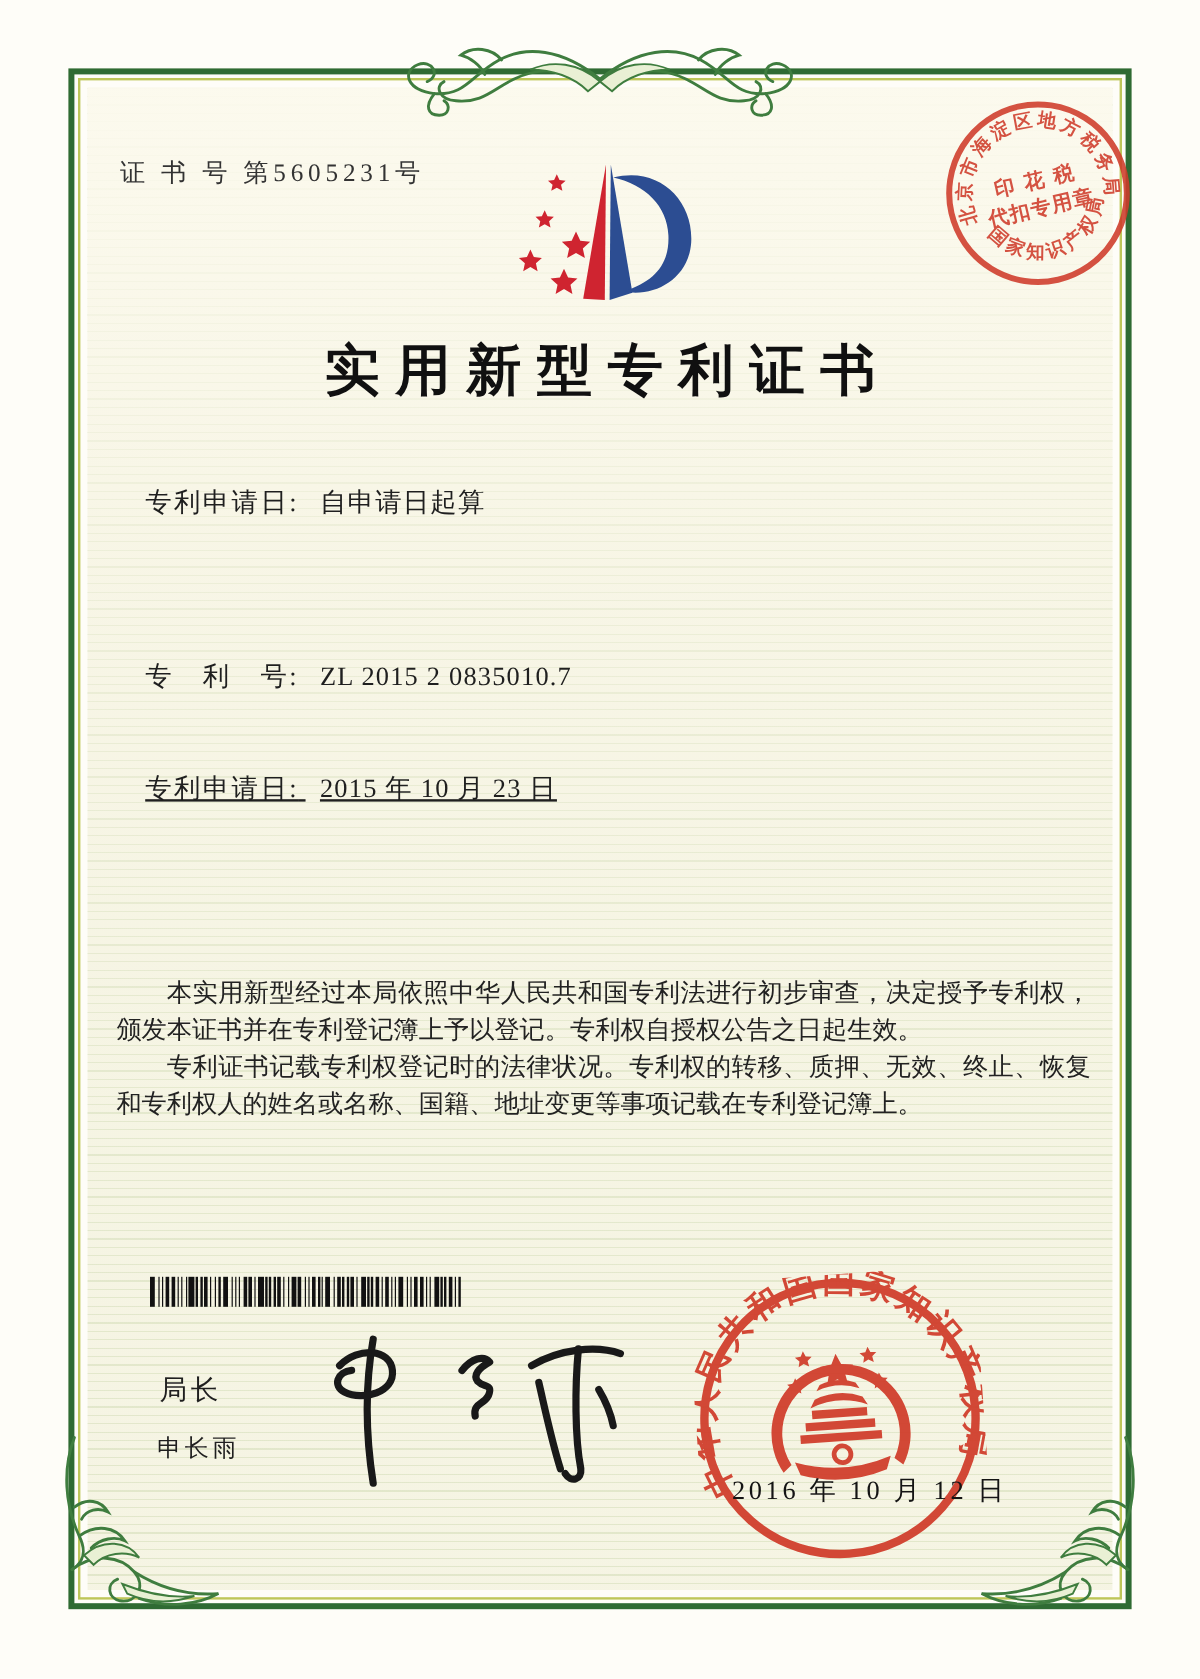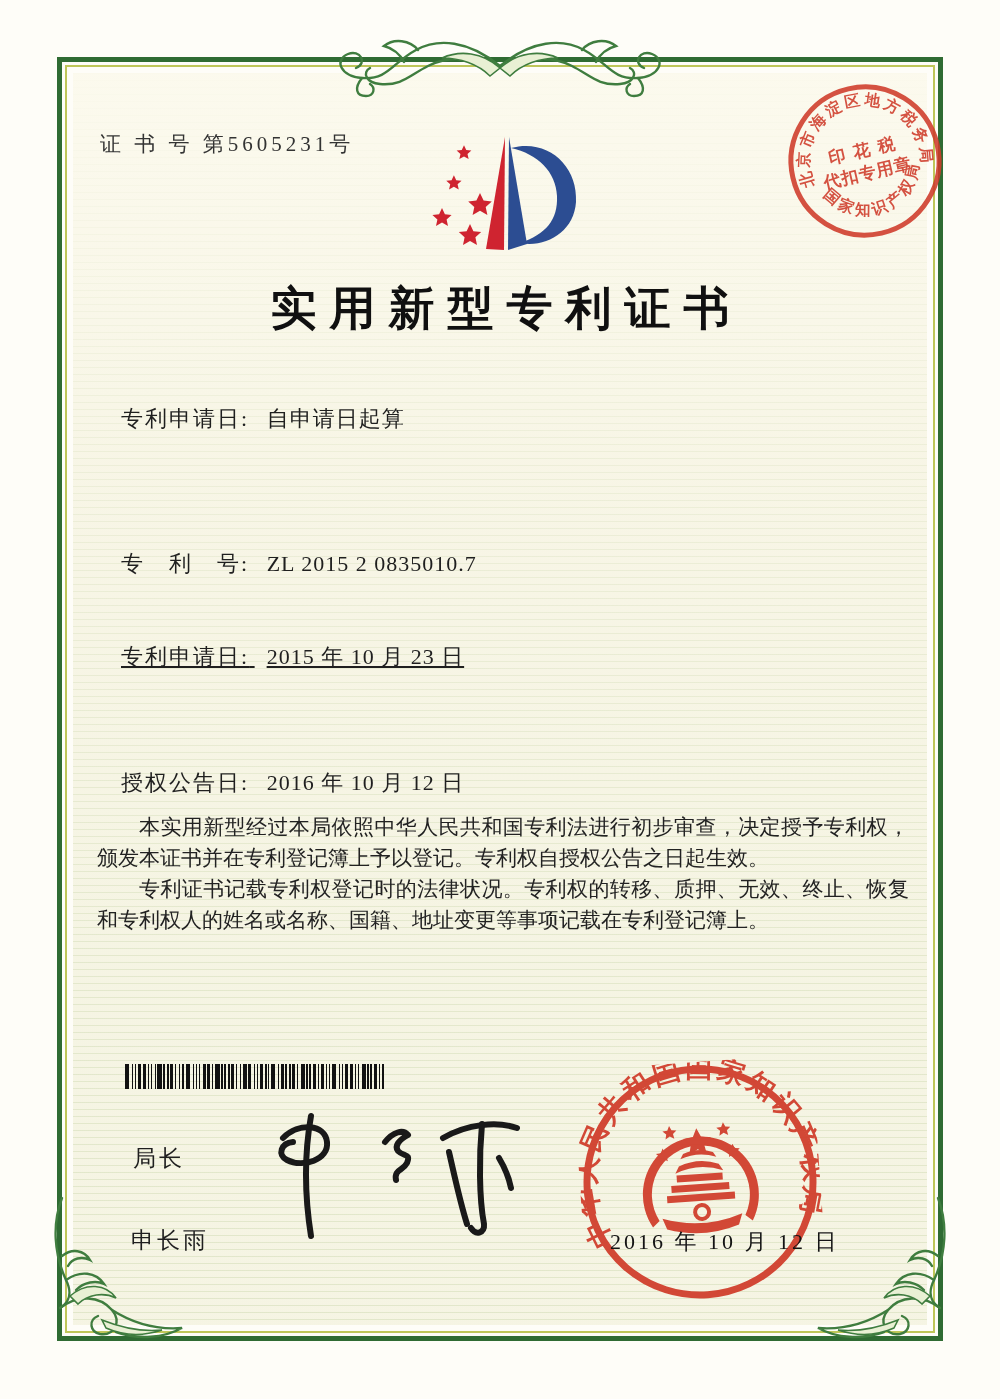--- a/index.html
+++ b/index.html
@@ -40,21 +40,21 @@
   .field .lab { letter-spacing:2px; }
   .field .val { margin-left:12px; letter-spacing:1px; }
   .f0 { top:404px; } .f1 { top:477px; } .f2 { top:549px; }
   .f3 { top:642px;text-decoration:underline; } .f4 { top:695px; } .f5 { top:768px; }
   .body-text {
     position:absolute; left:97px; top:812px; width:812px;
     font-size:21px; line-height:31px; text-align:justify; color:#222;
   }
   .body-text p { text-indent:2em; }
   .signer-title { position:absolute; left:133px; top:1143px; font-size:23px; letter-spacing:3px; }
-  .signer-name  { position:absolute; left:131px; top:1225px; font-size:23px; letter-spacing:3px; }
+  .signer-name  { position:absolute; left:131px; top:1193px; font-size:20px; letter-spacing:3px; }
   .seal-date {
     position:absolute; left:610px; top:1227px; z-index:6;
     font-size:22px; letter-spacing:3px; color:#141414; white-space:nowrap;
   }
   .page-footer {
     position:absolute; left:0; top:1288px; width:1000px;
     text-align:center; font-size:18px; letter-spacing:2px; color:#333;
   }
   
   .logo { position:absolute; left:408px; top:124px; }
@@ -154,24 +154,20 @@
     <span class="lab">专利申请日:</span>
     <span class="val">自申请日起算</span>
   </div>
   <div class="field f2">
     <span class="lab">专　利　号:</span>
     <span class="val">ZL 2015 2 0835010.7</span>
   </div>
   <div class="field f3">
     <span class="lab">专利申请日:</span>
     <span class="val">2015 年 10 月 23 日</span>
-  </div>
-  <div class="field f5">
-    <span class="lab">授权公告日:</span>
-    <span class="val">2016 年 10 月 12 日</span>
   </div>
 
   <div class="body-text">
     <p>本实用新型经过本局依照中华人民共和国专利法进行初步审查，决定授予专利权，颁发本证书并在专利登记簿上予以登记。专利权自授权公告之日起生效。</p>
     <p>专利证书记载专利权登记时的法律状况。专利权的转移、质押、无效、终止、恢复和专利权人的姓名或名称、国籍、地址变更等事项记载在专利登记簿上。</p>
   </div>
 
   <div class="barcode" id="barcode">
       <div class="bar" style="width: 4.2px;"></div>
       <div class="gap" style="width: 2.6px;"></div>

